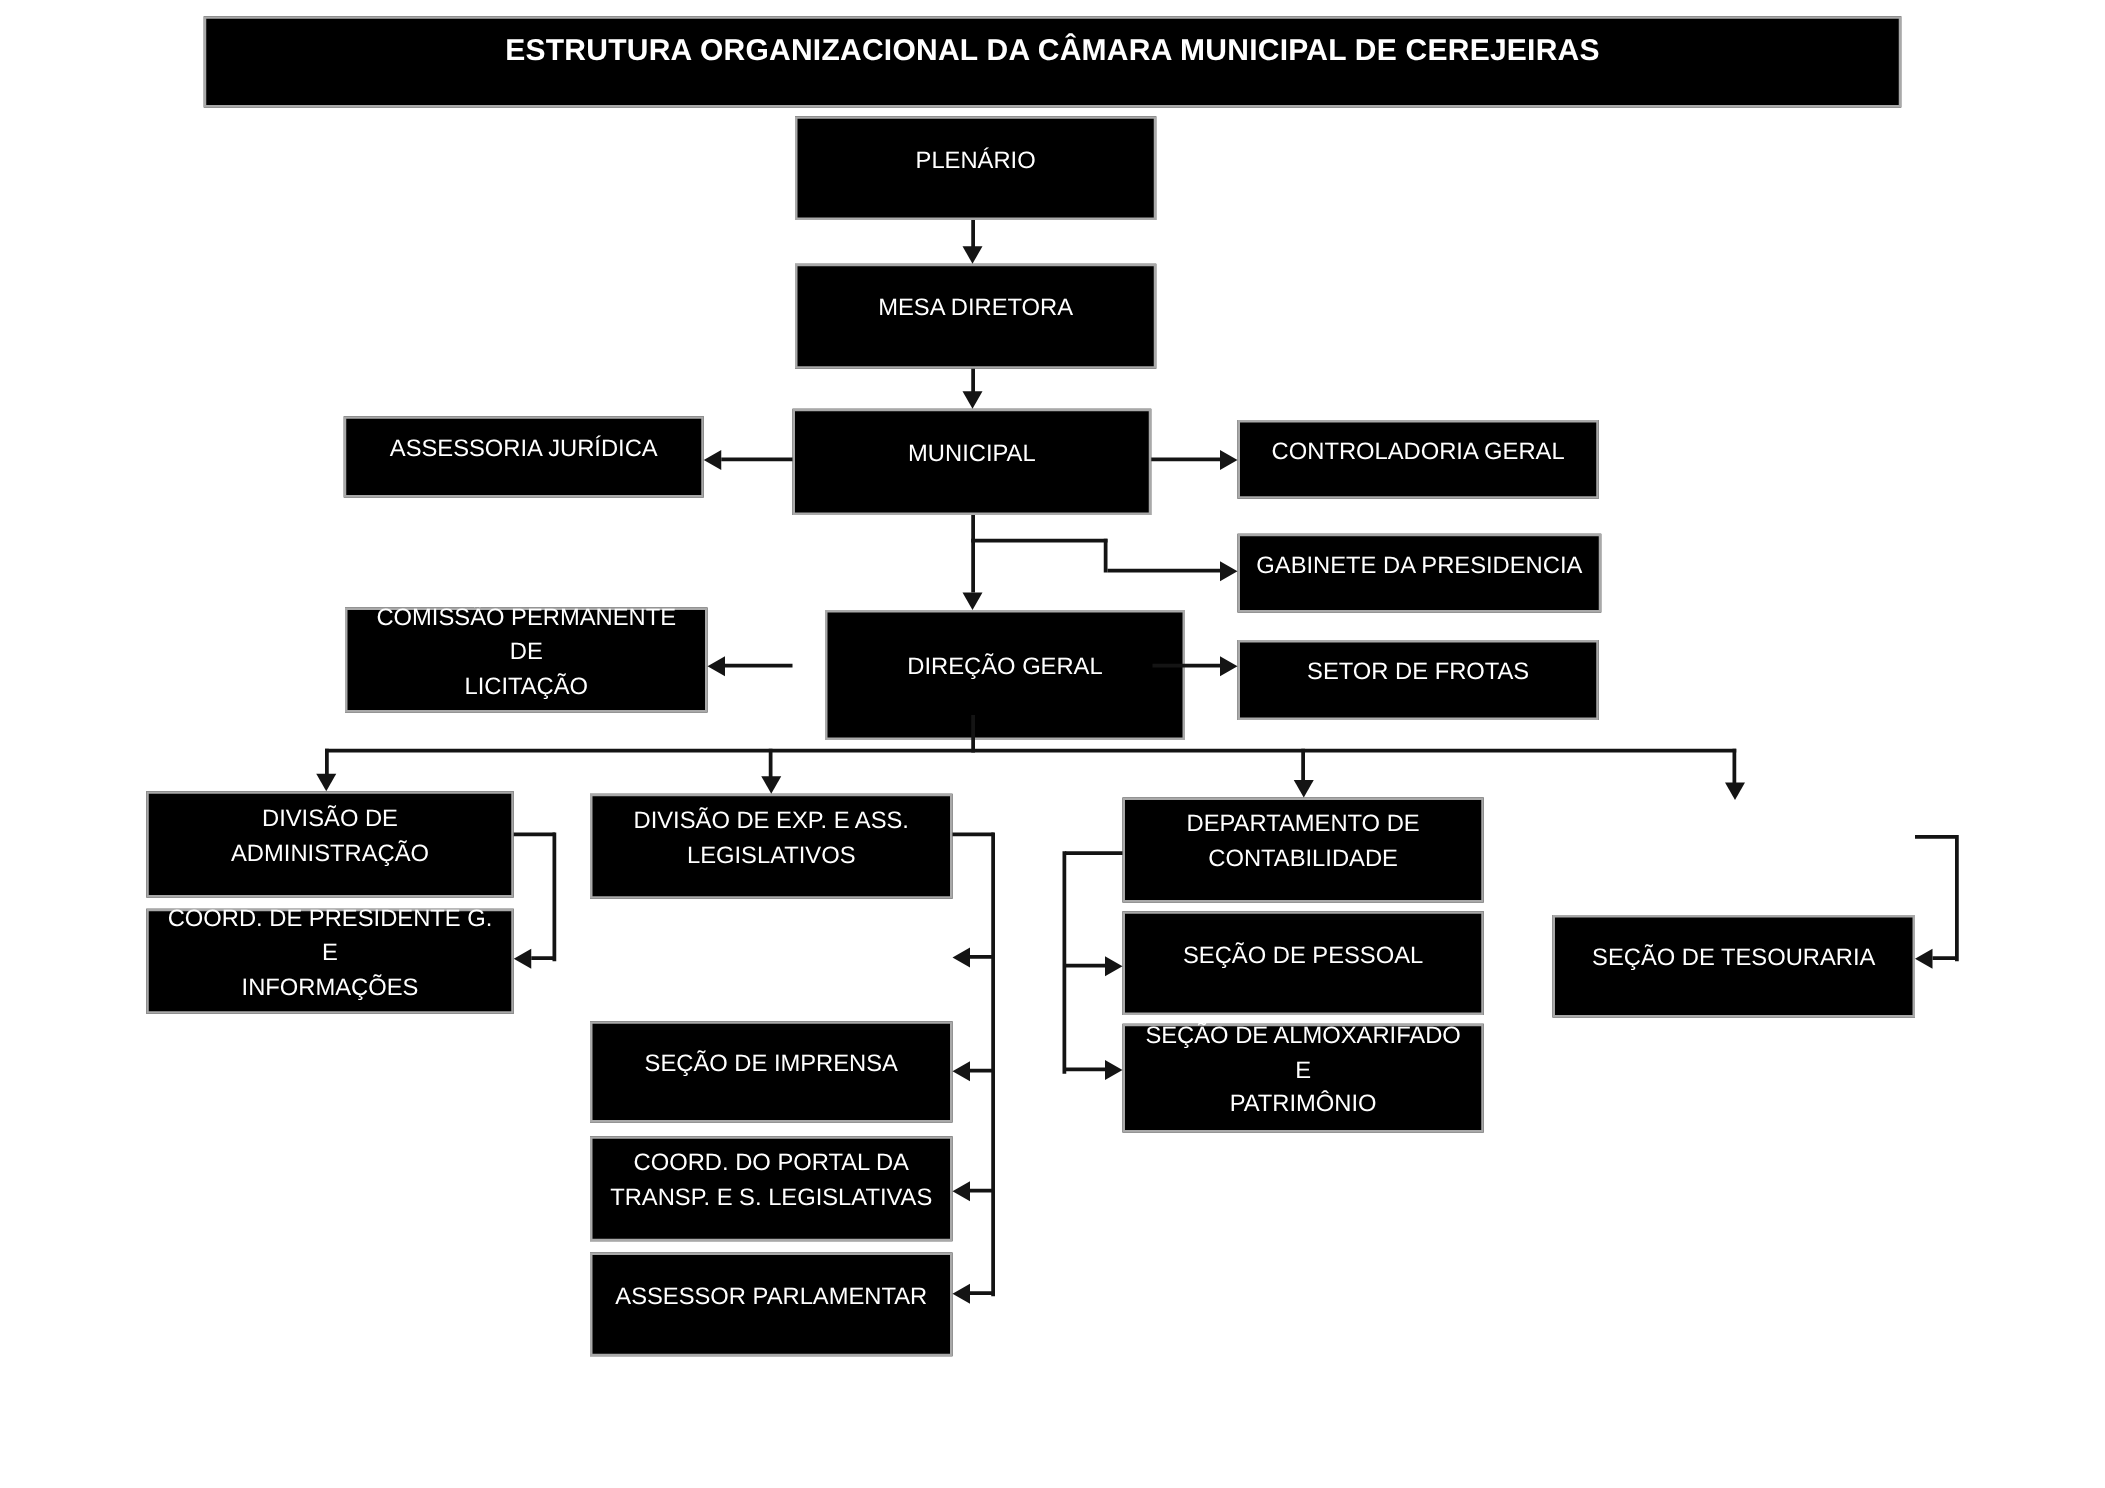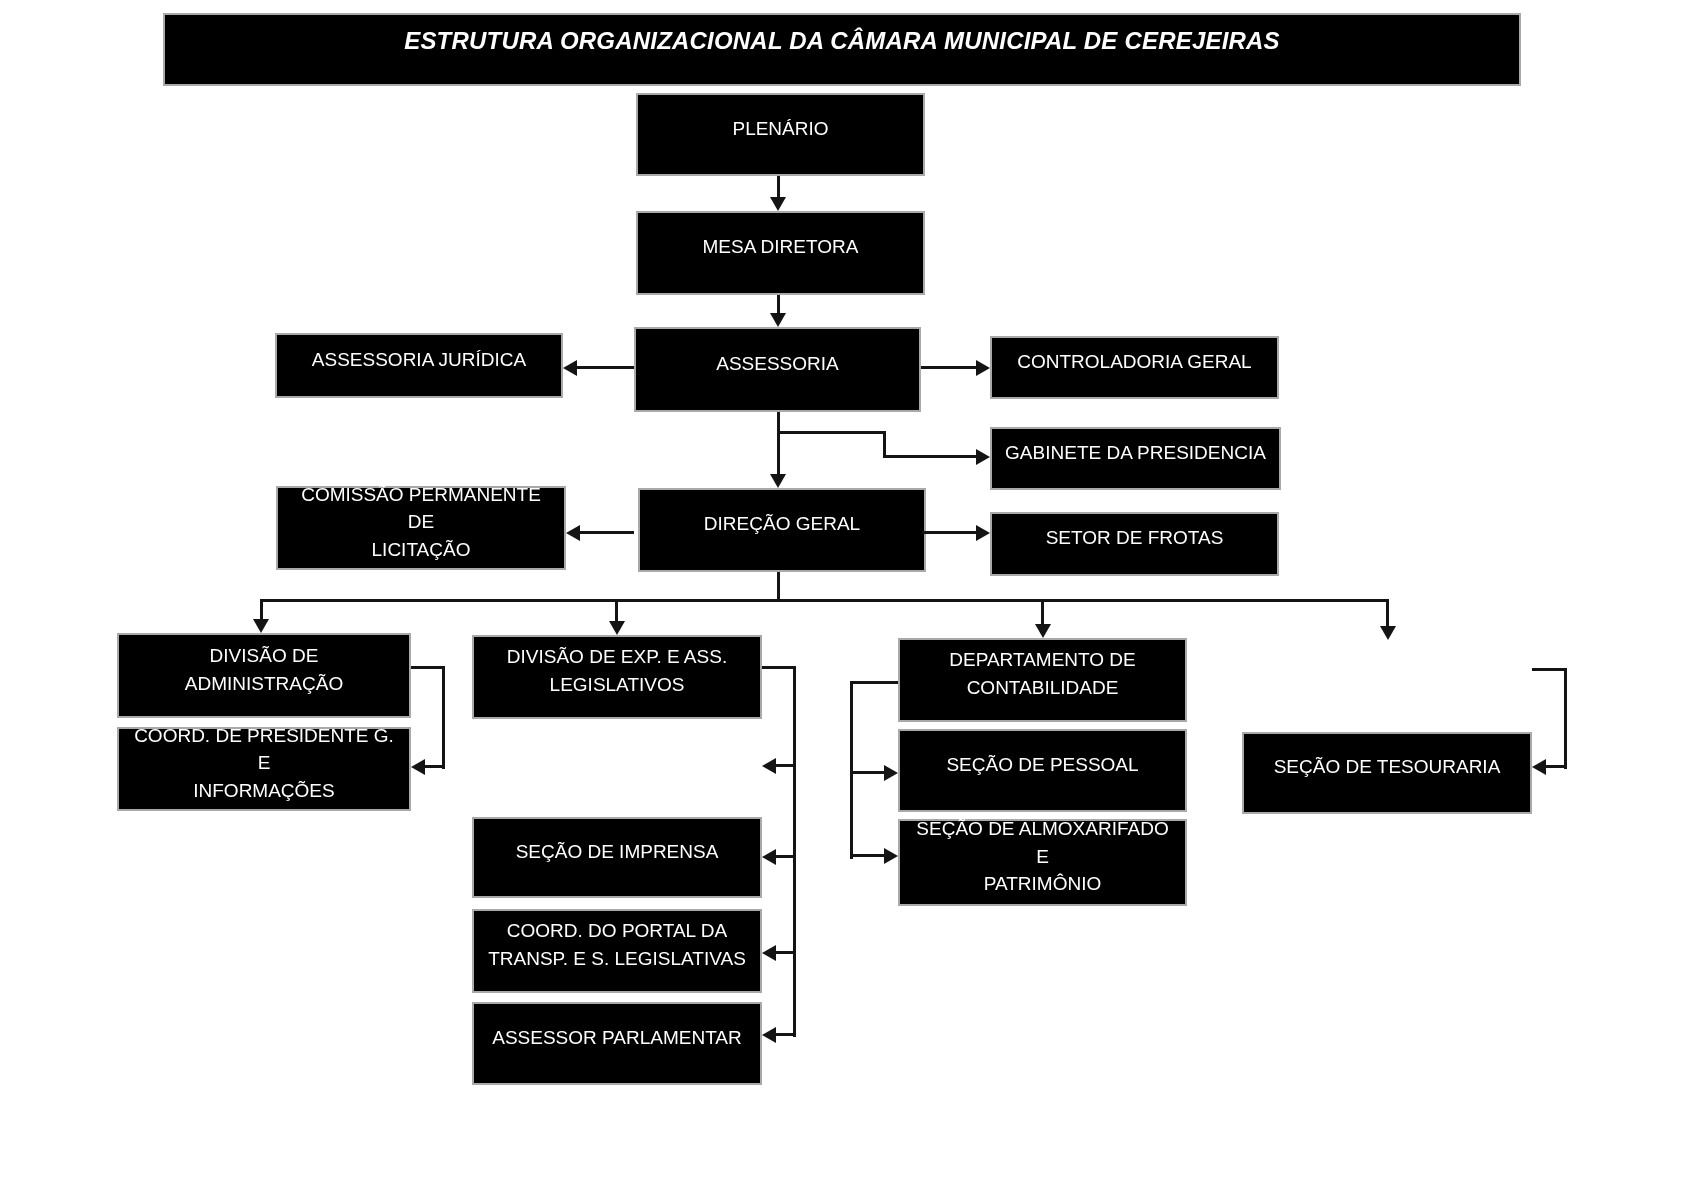--- a/index.html
+++ b/index.html
@@ -16,41 +16,41 @@
     border:2px solid var(--box_edge,#a9a9a9);
     color:var(--box_text,#fff);
     display:flex; align-items:center; justify-content:center;
     text-align:center;
   }
   .node {
     font-size:19px; line-height:1.45; padding:4px 10px 16px 10px;
     white-space:pre-line;
   }
   .title-bar {
-    font-weight:bold; font-size:24px; letter-spacing:0.2px; padding-bottom:18px;font-style:italic;
+    font-weight:bold; font-size:24px; letter-spacing:0.2px; padding-bottom:18px;
   }
   .seg { position:absolute; background:var(--line,#141414); }
   .arr { position:absolute; width:0; height:0; }
   .arr.down  { border-left:8px solid transparent; border-right:8px solid transparent; border-top:14px solid var(--line,#141414); }
   .arr.left  { border-top:8px solid transparent; border-bottom:8px solid transparent; border-right:14px solid var(--line,#141414); }
   .arr.right { border-top:8px solid transparent; border-bottom:8px solid transparent; border-left:14px solid var(--line,#141414); }
 </style>
 </head>
 <body>
 
 <div class="canvas">
 
   <div class="title-bar" style="left:163px;top:13px;width:1358px;height:73px">
     <span>ESTRUTURA ORGANIZACIONAL DA CÂMARA MUNICIPAL DE CEREJEIRAS</span>
   </div>
 
   <div class="node" style="left:636px;top:93px;width:289px;height:83px"><span>PLENÁRIO</span></div>
   <div class="node" style="left:636px;top:211px;width:289px;height:84px"><span>MESA DIRETORA</span></div>
-  <div class="node" style="left:634px;top:327px;width:287px;height:85px"><span>ASSESSORIA</span></div>
-  <div class="node" style="left:638px;top:488px;width:288px;height:84px"><span>DIREÇÃO GERAL</span></div>
+  <div class="node" style="left:634px;top:327px;width:287px;height:85px"><span>MUNICIPAL</span></div>
+  <div class="node" style="left:660px;top:488px;width:288px;height:104px"><span>DIREÇÃO GERAL</span></div>
 
   <div class="node" style="left:275px;top:333px;width:288px;height:65px"><span>ASSESSORIA JURÍDICA</span></div>
   <div class="node" style="left:990px;top:336px;width:289px;height:63px"><span>CONTROLADORIA GERAL</span></div>
   <div class="node" style="left:990px;top:427px;width:291px;height:63px"><span>GABINETE DA PRESIDENCIA</span></div>
   <div class="node" style="left:276px;top:486px;width:290px;height:84px"><span>COMISSÃO PERMANENTE DE
 LICITAÇÃO</span></div>
   <div class="node" style="left:990px;top:512px;width:289px;height:64px"><span>SETOR DE FROTAS</span></div>
 
   <div class="node" style="left:117px;top:633px;width:294px;height:85px"><span>DIVISÃO DE
 ADMINISTRAÇÃO</span></div>

